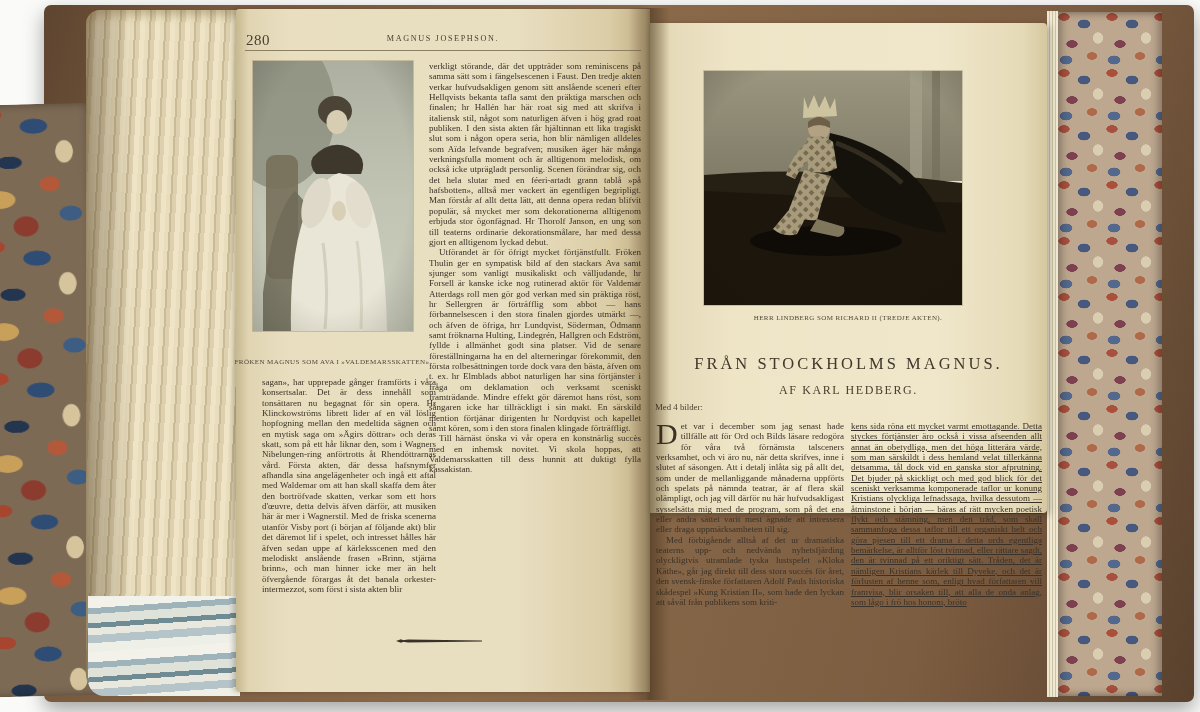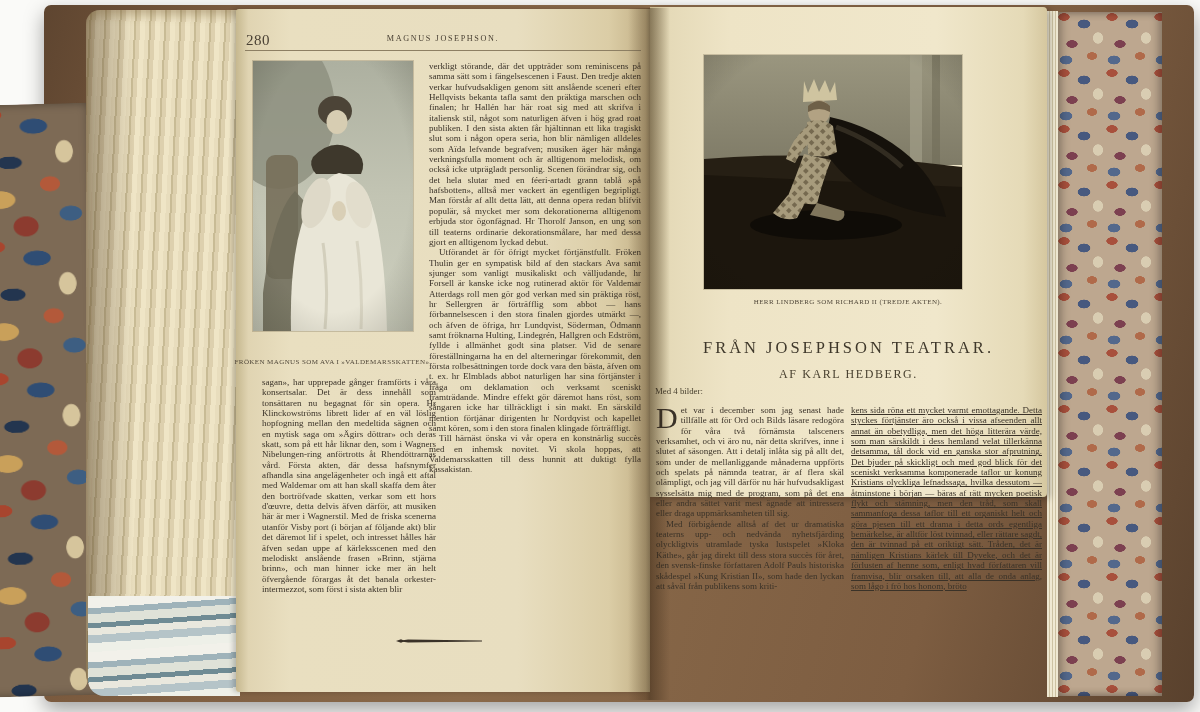--- a/index.html
+++ b/index.html
@@ -29,21 +29,21 @@
          background:
            linear-gradient(to right,rgba(80,60,35,.45),rgba(80,60,35,0) 30%),
            repeating-linear-gradient(93deg,#e8ddbd 0 4px,#c8bb95 4px 6px,#ddd0ae 6px 10px,#efe5c6 10px 15px);
          box-shadow:inset 0 6px 8px rgba(120,95,55,.35), inset 0 -6px 8px rgba(120,95,55,.3);}
   .blue-pages{position:absolute;left:88px;top:596px;width:152px;height:100px;
          border-radius:0 0 0 16px;
          background:repeating-linear-gradient(-4deg,#eef0e8 0 9px,#b5c4c8 9px 17px,#e9e8de 17px 24px,#6f8b94 24px 29px,#dfe2d8 29px 38px,#9fb3ba 38px 44px,#f2f1ea 44px 54px);}
   .left-page{position:absolute;left:236px;top:9px;width:414px;height:683px;
          background:linear-gradient(to right,#c6b88f 0,#e0d4b2 3%,#e9dfc0 13%,#e8dec0 68%,#dbcda6 90%,#c1ae84 100%);
          border-radius:3px 0 0 3px;box-shadow:-3px 0 5px rgba(0,0,0,.2);}
-  .right-page{position:absolute;left:650px;top:7px;width:397px;height:490px;
+  .right-page{position:absolute;left:650px;top:23px;width:397px;height:490px;
          background:linear-gradient(to right,#c8b98f 0,#e5dab8 5%,#eee4c6 20%,#f0e7cb 72%,#e5dab7 94%,#d5c79f 100%);
          border-radius:0 4px 4px 0;box-shadow:3px 2px 7px rgba(0,0,0,.28);}
   .gutter-shadow{position:absolute;left:628px;top:8px;width:42px;height:692px;pointer-events:none;
          background:linear-gradient(to right,rgba(60,40,18,0) 0%,rgba(60,40,18,.30) 42%,rgba(45,30,14,.42) 52%,rgba(60,40,18,0) 100%);}
   .fore-edge-right{position:absolute;left:1047px;top:11px;width:11px;height:686px;
          background:repeating-linear-gradient(to right,#efe8d2 0 2px,#cdc2a2 2px 3px);}
   .marbled-right{position:absolute;left:1058px;top:12px;width:104px;height:684px;
          background-color:#bda78f;
          background-image:
            radial-gradient(ellipse 9px 6px at 6px 5px,#a8503c 0 60%,transparent 66%),
@@ -190,21 +190,21 @@
         <path d="M103 67 Q 118 62 129 71 L 133 97 Q 118 105 104 99 Z" fill="url(#scal)"></path>
         <path d="M103 71 Q 87 85 82 104 L 91 108 Q 98 93 109 85 Z" fill="url(#scal)"></path>
         <path d="M100 99 Q 92 121 84 141 Q 97 151 113 149 Q 119 125 127 105 Z" fill="url(#scal)"></path>
         <path d="M84 140 L 69 158 Q 80 167 93 163 L 101 148 Z" fill="url(#scal)"></path>
         <path d="M113 148 L 140 156 Q 142 164 134 166 L 106 160 Z" fill="#8d8266" opacity="0.9"></path>
         <rect width="258" height="234" fill="url(#p2vig)"></rect>
       </svg>
     </div>
     <div class="caption rp-caption">HERR LINDBERG SOM RICHARD II (TREDJE AKTEN).</div>
 
-    <div class="rp-title">FRÅN JOSEPHSON TEATRAR.</div>
+    <div class="rp-title">FRÅN STOCKHOLMS MAGNUS.</div>
     <div class="rp-byline">AF KARL HEDBERG.</div>
     <div class="rp-note">Med 4 bilder:</div>
 
     <div class="col rp-col1">
       <p class="noindent drop">Det var i december som jag senast hade tillfälle att för Ord och Bilds läsare redogöra för våra två förnämsta talsceners verksamhet, och vi äro nu, när detta skrifves, inne i slutet af säsongen. Att i detalj inlåta sig på allt det, som under de mellanliggande månaderna uppförts och spelats på nämnda teatrar, är af flera skäl olämpligt, och jag vill därför nu här hufvudsakligast sysselsätta mig med de program, som på det ena eller andra sättet varit mest ägnade att intressera eller draga uppmärksamheten till sig.</p>
       <p>Med förbigående alltså af det ur dramatiska teaterns upp- och nedvända nyhetsfjärding olyckligtvis utramlade tyska lustspelet »Kloka Käthe», går jag direkt till dess stora succès för året, den svensk-finske författaren Adolf Pauls historiska skådespel »Kung Kristian II», som hade den lyckan att såväl från publikens som kriti-</p>
     </div>
 
     <div class="col rp-col2">
       <p class="noindent">kens sida röna ett mycket varmt emottagande. Detta styckes förtjänster äro också i vissa afseenden allt annat än obetydliga, men det höga litterära värde, som man särskildt i dess hemland velat tillerkänna detsamma, tål dock vid en ganska stor afprutning. Det bjuder på skickligt och med god blick för det sceniskt verksamma komponerade taflor ur konung Kristians olyckliga lefnadssaga, hvilka dessutom — åtminstone i början — bäras af rätt mycken poetisk flykt och stämning, men den tråd, som skall sammanfoga dessa taflor till ett organiskt helt och göra pjesen till ett drama i detta ords egentliga bemärkelse, är alltför löst tvinnad, eller rättare sagdt, den är tvinnad på ett oriktigt sätt. Tråden, det är nämligen Kristians kärlek till Dyveke, och det är förlusten af henne som, enligt hvad författaren vill framvisa, blir orsaken till, att alla de onda anlag, som lågo i frö hos honom, bröto</p>

